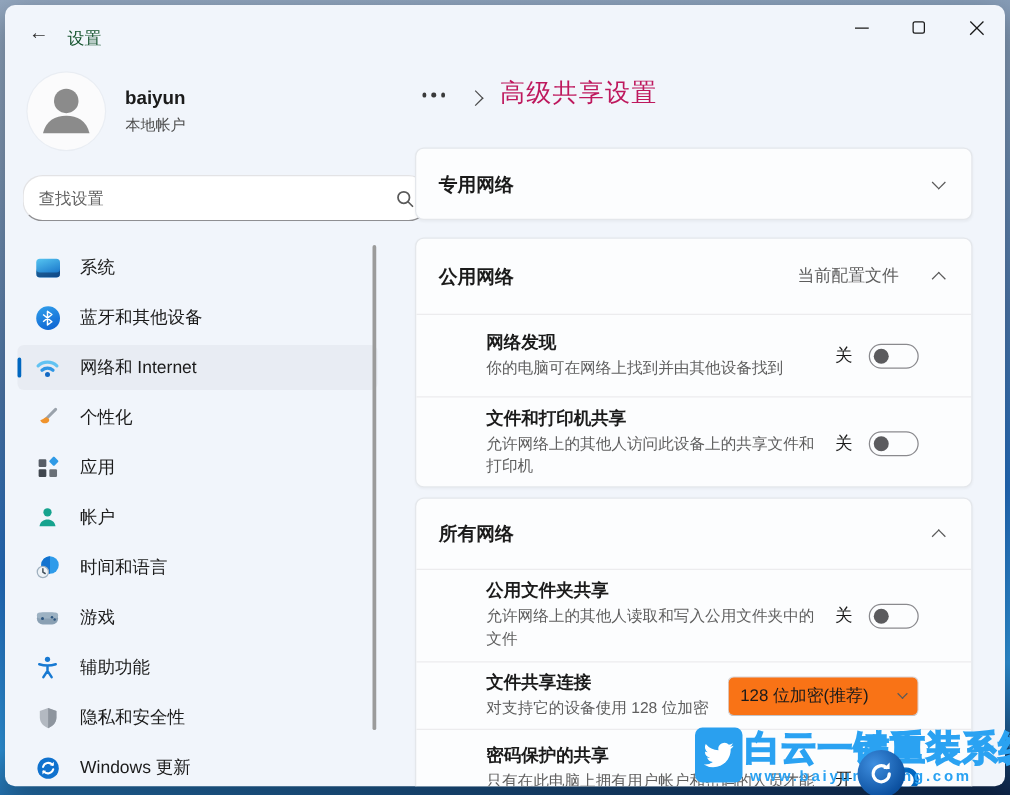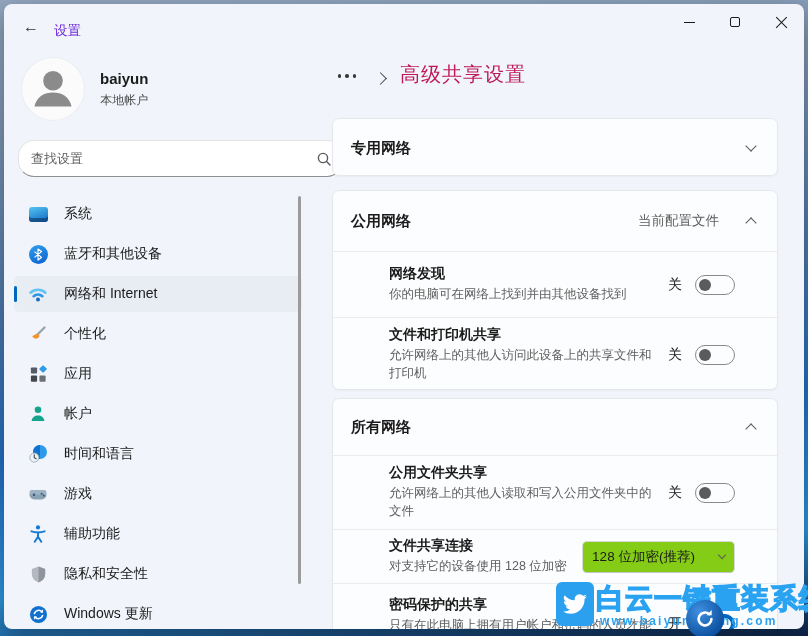--- a/index.html
+++ b/index.html
@@ -10,21 +10,21 @@
     position:relative; color:#1b1b1b;
   }
   .window {
     position:absolute; left:4px; top:4px; width:800px; height:625px;
     background:#f1f5fb; border-radius:8px; overflow:hidden;
     box-shadow:0 8px 24px rgba(0,0,0,.35);
   }
   
   .back-btn { position:absolute; left:12px; top:9px; width:30px; height:28px; border-radius:4px;
     display:flex; align-items:center; justify-content:center; font-size:16px; color:#333; cursor:pointer; }
-  .win-title { position:absolute; left:50px; top:18px; font-size:13.5px; color:#6d28d9; }
+  .win-title { position:absolute; left:50px; top:18px; font-size:13.5px; color:#14532d; }
   .win-controls { position:absolute; right:0; top:0; display:flex; }
   .wc-btn { width:46px; height:36px; display:flex; align-items:center; justify-content:center; }
   .ic-min { width:11px; height:1px; background:#1a1a1a; }
   .ic-max { width:10px; height:10px; border:1.2px solid #1a1a1a; border-radius:2px; }
   .ic-close { position:relative; width:13px; height:13px; }
   .ic-close::before,.ic-close::after { content:""; position:absolute; left:-1px; top:6px; width:15px; height:1.2px; background:#1a1a1a; }
   .ic-close::before { transform:rotate(45deg); } .ic-close::after { transform:rotate(-45deg); }
   
   .profile { position:absolute; left:10px; top:50px; width:290px; height:70px; border-radius:6px; display:flex; align-items:center; cursor:pointer; }
   .avatar { width:62px; height:62px; border-radius:50%; background:#fbfbfc; margin-left:8px; box-shadow:0 0 0 1px rgba(0,0,0,.03); }
@@ -61,21 +61,21 @@
   .srow { display:flex; align-items:center; border-top:1px solid #ececee; padding:0 42px 0 56px; }
   .srow .texts { flex:1; }
   .srow .rtitle { font-size:14px; font-weight:600; margin-bottom:3px; }
   .srow .rdesc { font-size:12.5px; color:#5e5e5e; line-height:1.42; max-width:270px; }
   .ctrl { display:flex; align-items:center; gap:13px; }
   .state-lbl { font-size:14px; color:#1b1b1b; }
   .toggle { width:40px; height:20px; border-radius:10px; border:1px solid #8a8a8e; position:relative; cursor:pointer; background:transparent; }
   .toggle .knob { position:absolute; left:3px; top:3px; width:12px; height:12px; border-radius:50%; background:#5b5b5e; }
   .toggle.on { background:#0067c0; border-color:#0067c0; }
   .toggle.on .knob { left:auto; right:3px; background:#ffffff; }
-  .dropdown { width:153px; height:32px; background:#84cc16; border:1px solid #d9d9dc; border-bottom-color:#c3c3c7; border-radius:5px;
+  .dropdown { width:153px; height:32px; background:#f97316; border:1px solid #d9d9dc; border-bottom-color:#c3c3c7; border-radius:5px;
     display:flex; align-items:center; justify-content:center; gap:24px; font-size:13.5px; cursor:pointer; }
   .dropdown .chev { width:6px; height:6px; border-width:1.3px; }
   
   .wm { position:absolute; left:552px; top:580px; width:256px; height:56px; z-index:50; pointer-events:none; }
   .wm-tw { position:absolute; left:4px; top:2px; width:38px; height:44px; border-radius:6px; background:#2aa0ef; display:flex; align-items:center; justify-content:center; }
   .wm-text { position:absolute; left:44px; top:0px; font-size:28px; font-weight:700; letter-spacing:1px; white-space:nowrap;
     color:rgba(255,255,255,.25); -webkit-text-stroke:1.4px #2aa2f2; }
   .wm-url { position:absolute; left:48px; top:34px; font-size:12px; font-weight:700; letter-spacing:2.2px; color:#2aa2f2; white-space:nowrap; }
   .wm-ball { position:absolute; left:134px; top:20px; width:38px; height:38px; border-radius:50%;
     background:radial-gradient(circle at 35% 30%,#3f8fe0,#0b4f9e 75%); display:flex; align-items:center; justify-content:center; }

